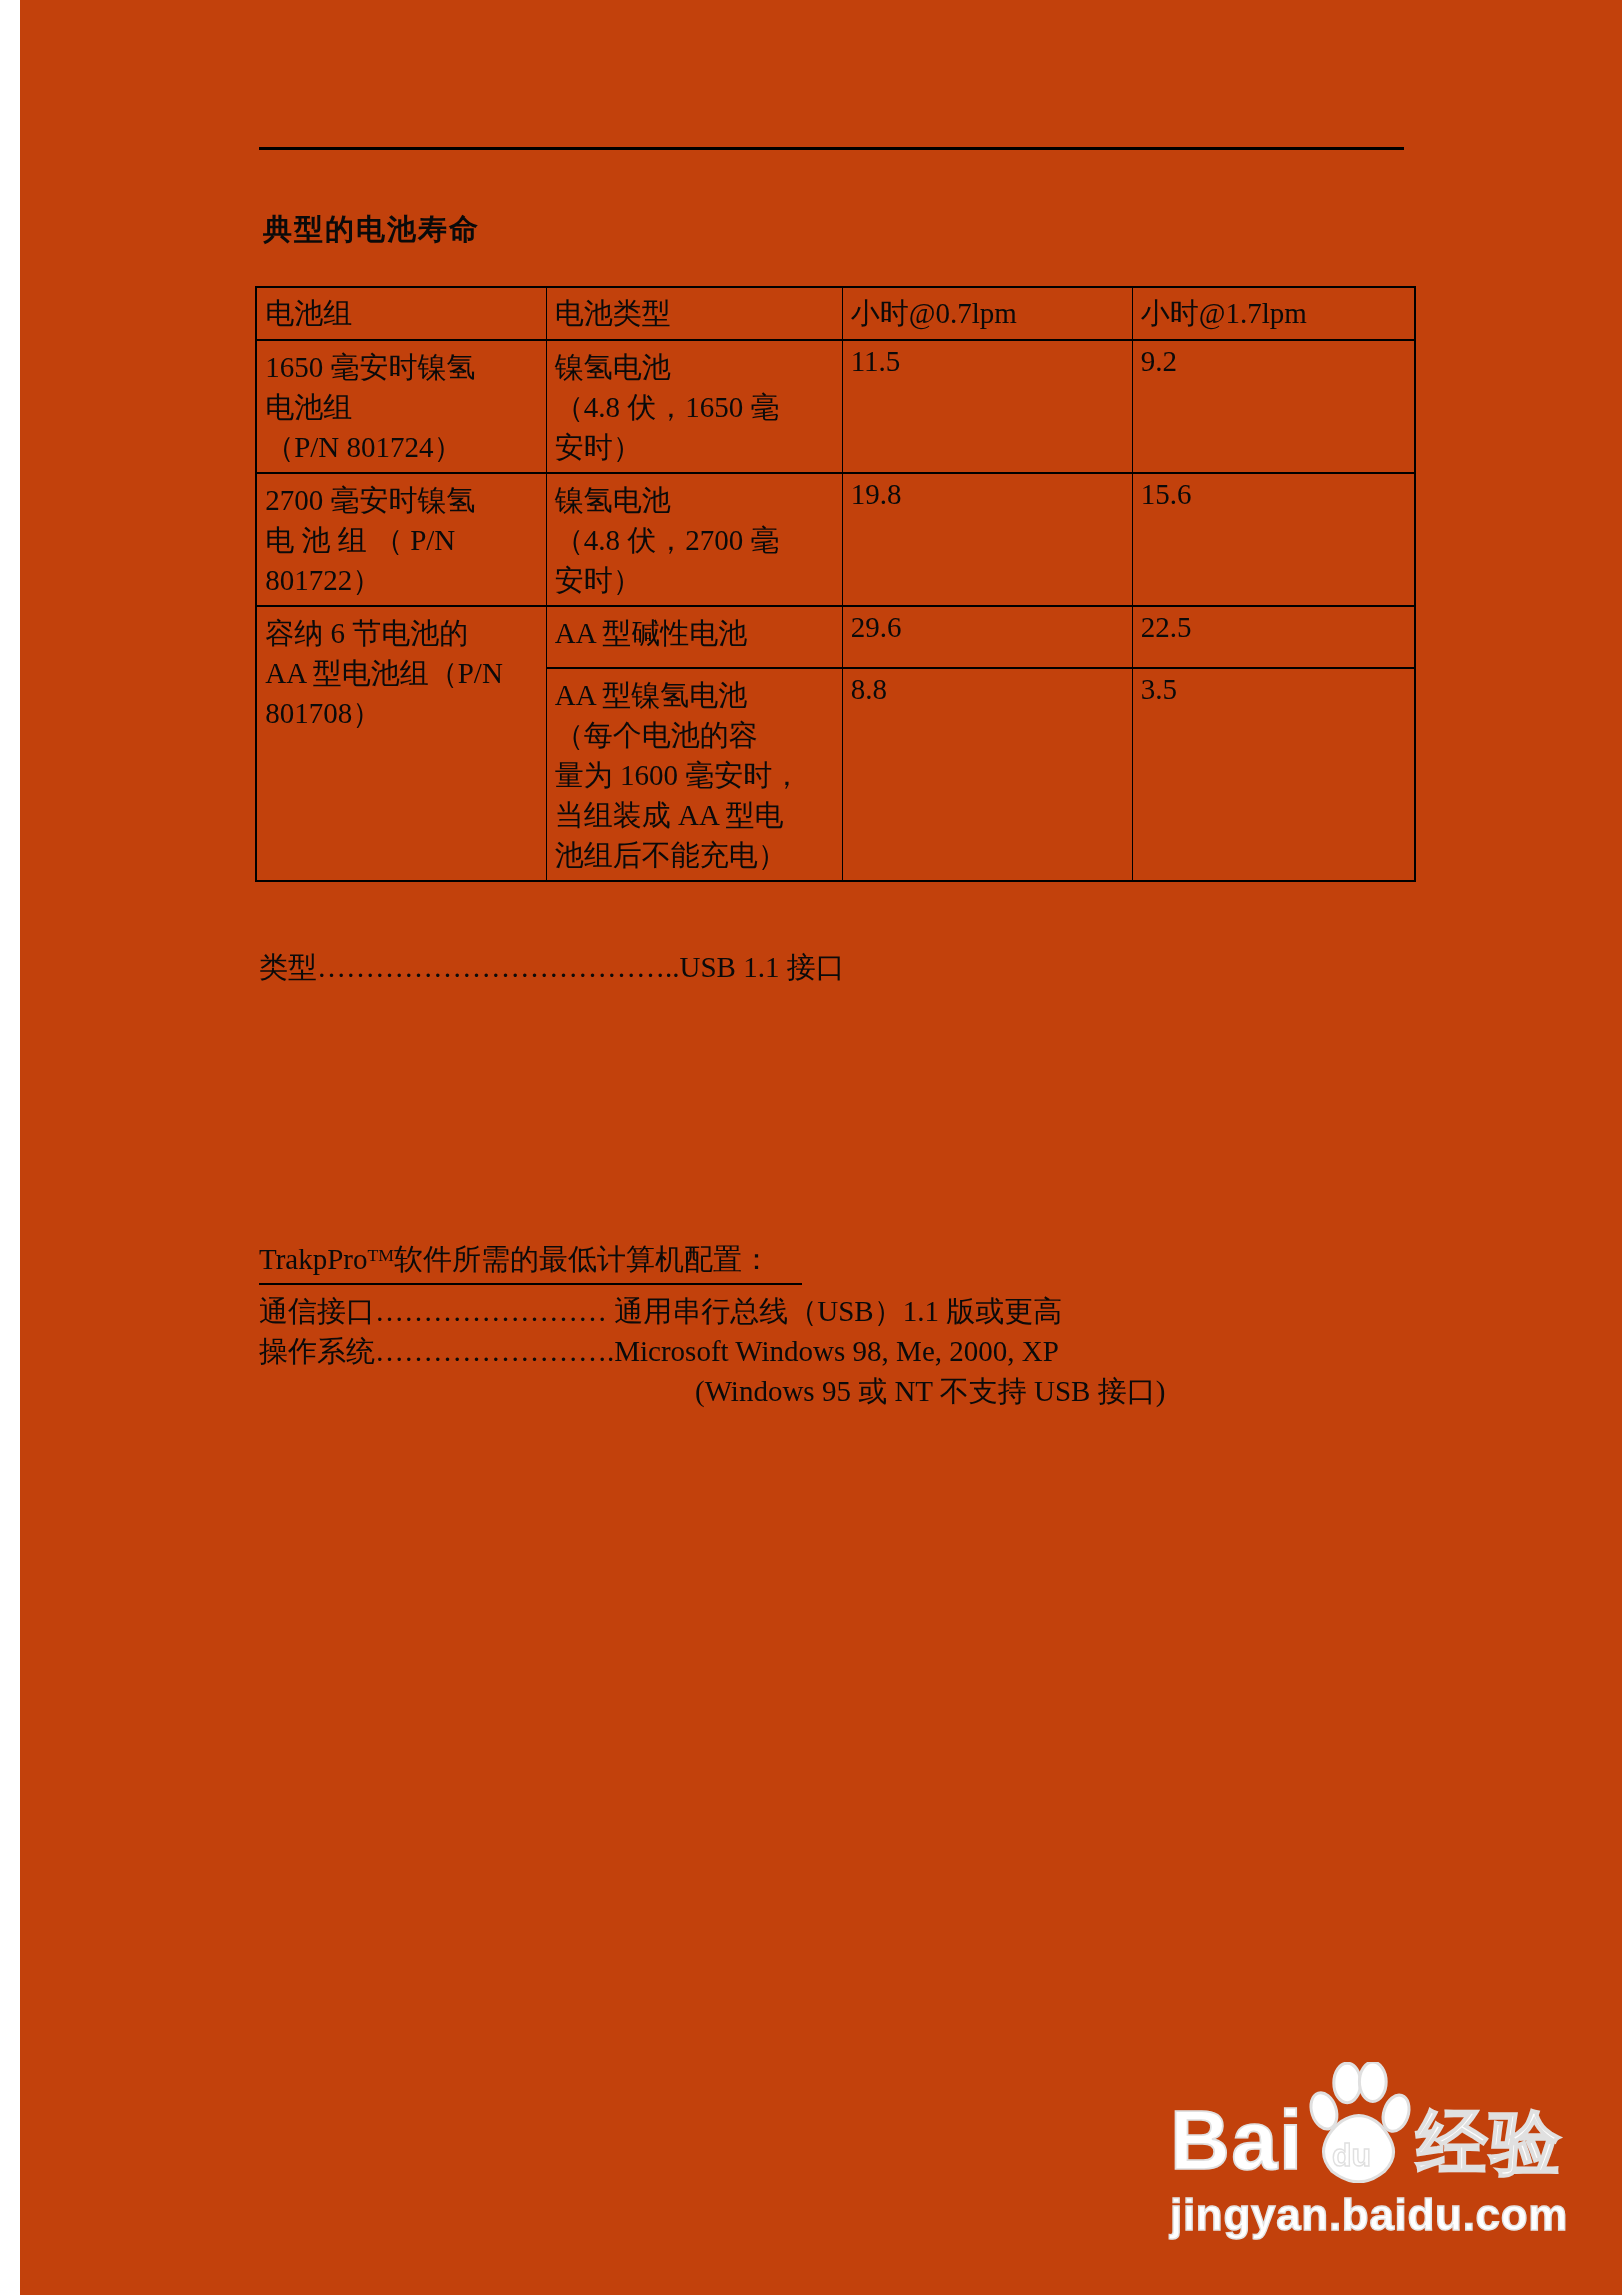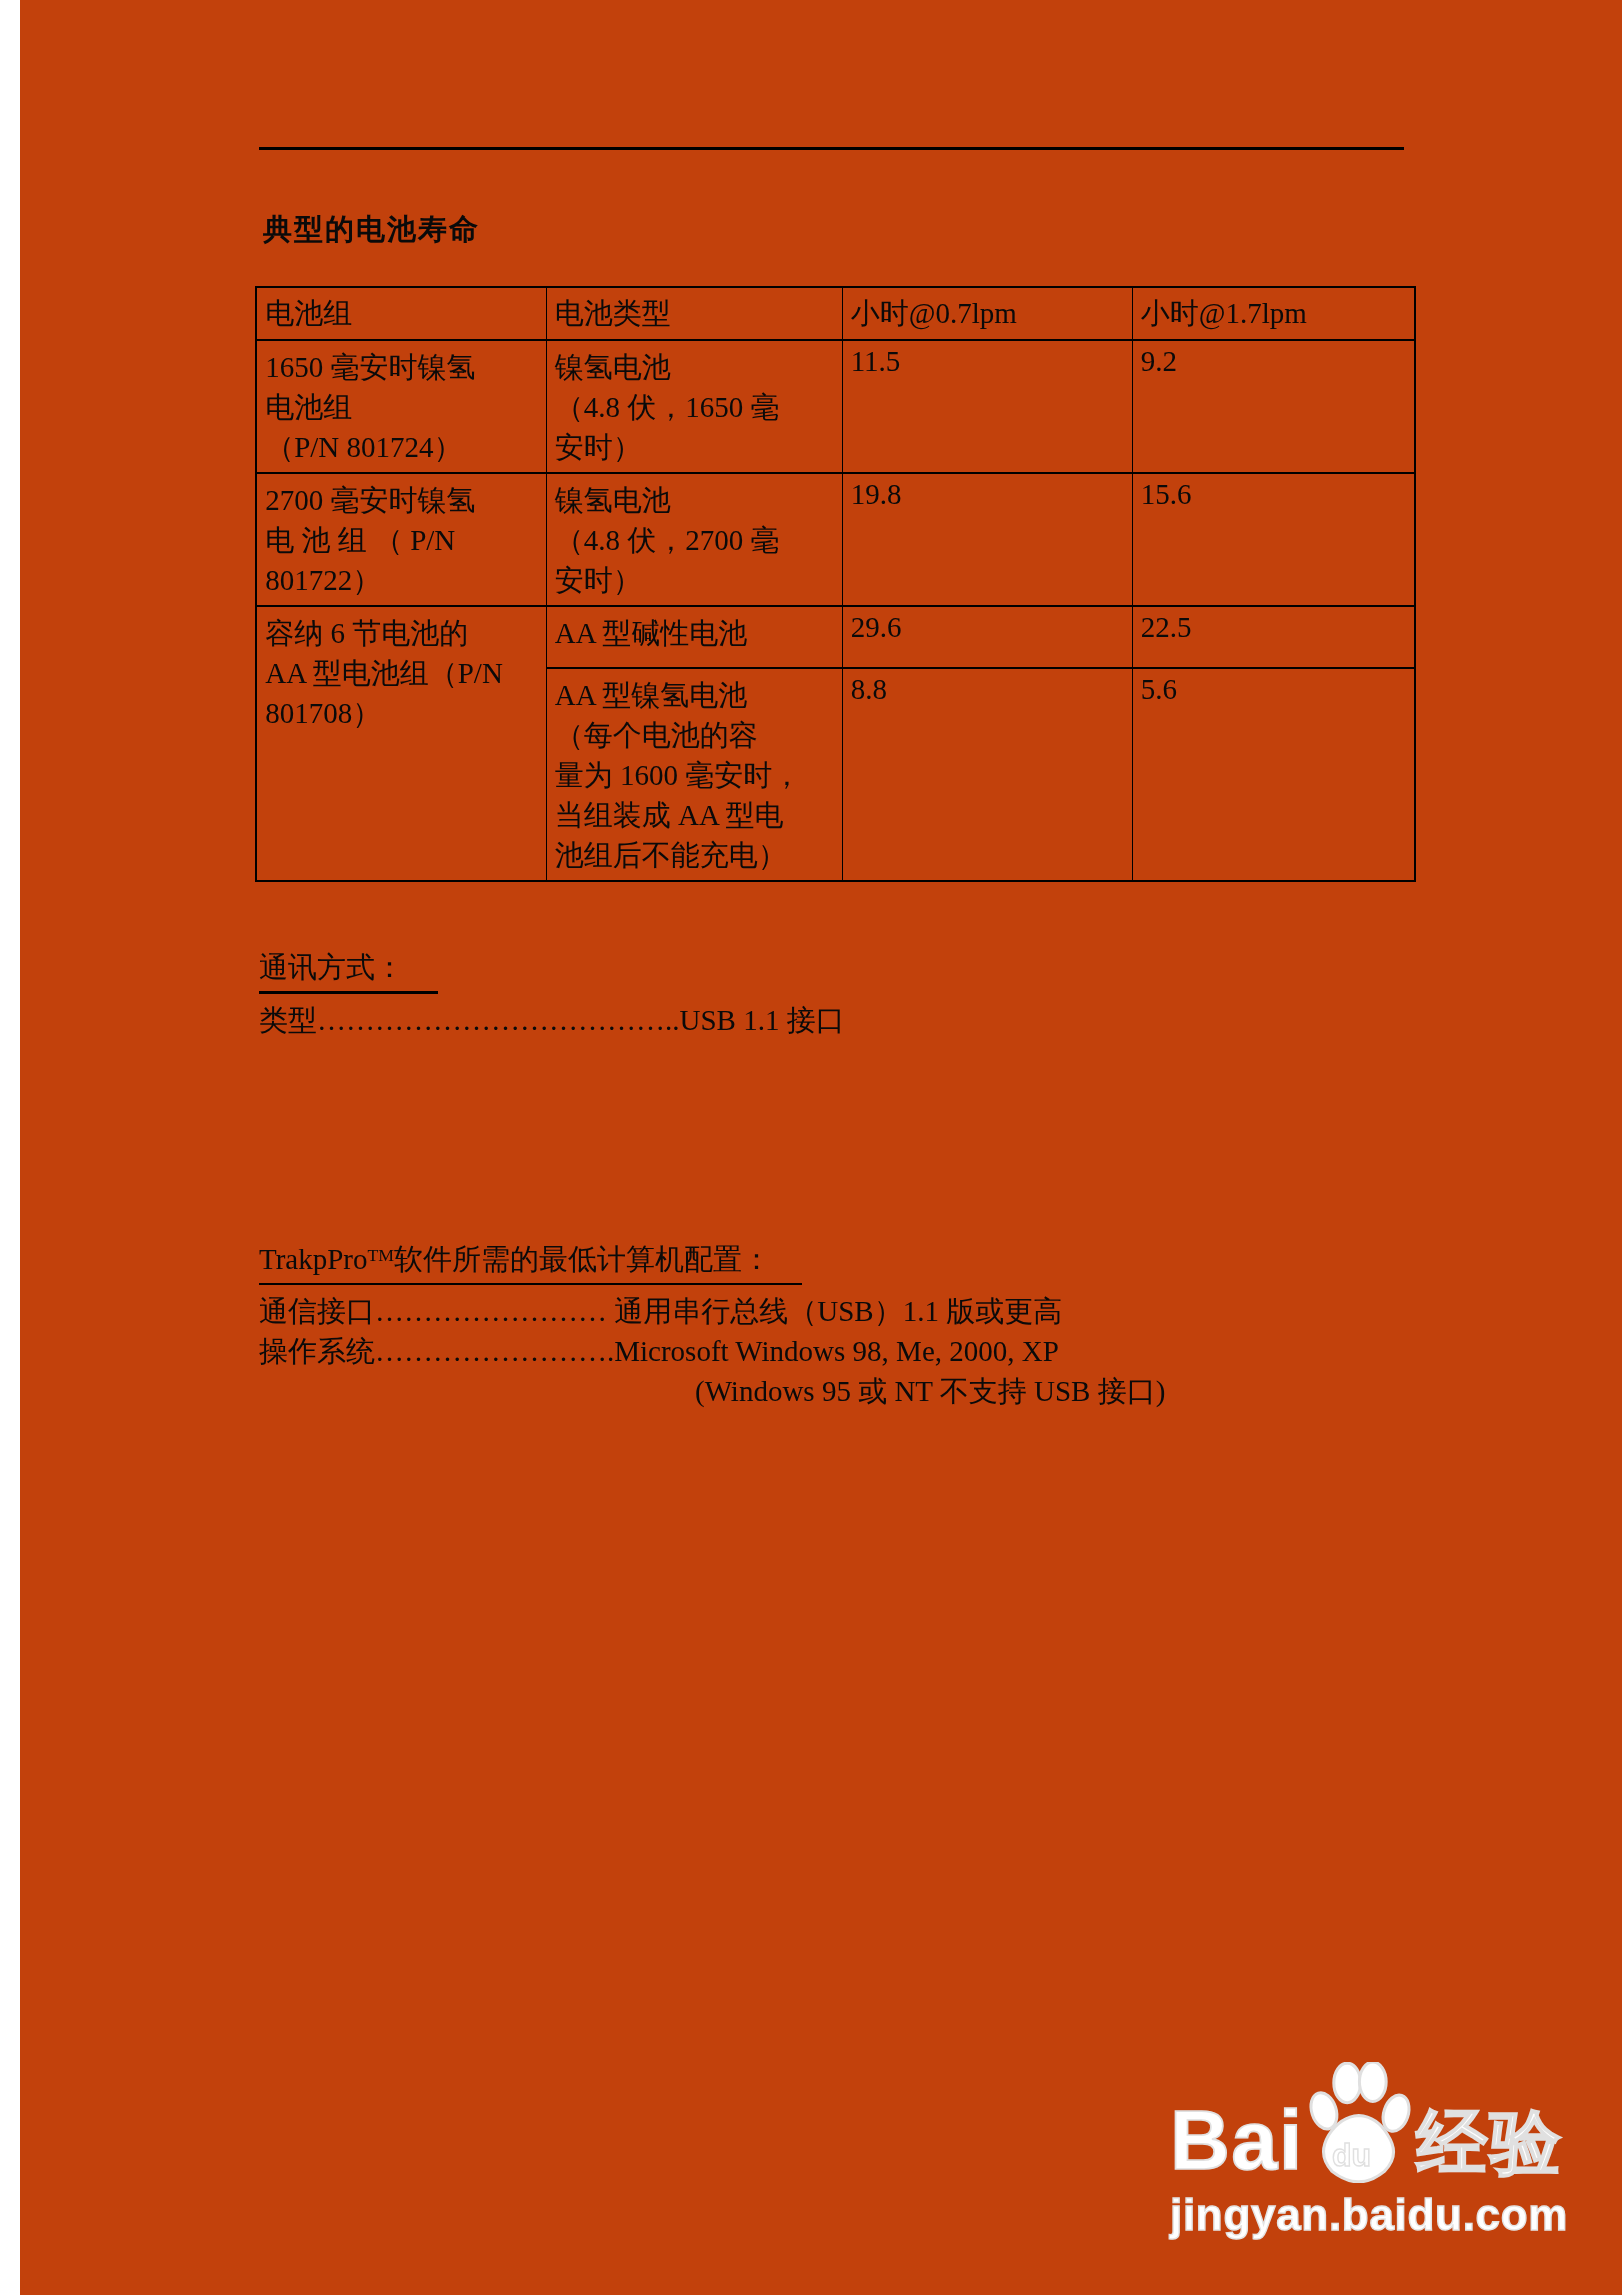--- a/index.html
+++ b/index.html
@@ -149,29 +149,26 @@
         <td class="num">29.6</td>
         <td class="num">22.5</td>
       </tr>
       <tr class="r3b">
         <td class="preline">AA 型镍氢电池
 （每个电池的容
 量为 1600 毫安时，
 当组装成 AA 型电
 池组后不能充电）</td>
         <td class="num">8.8</td>
-        <td class="num">5.6</td>
+        <td class="num">3.5</td>
       </tr>
     </tbody>
   </table>
 
   <div class="section sec-comm">
-    <div>
-      <span class="sec-heading">通讯方式：</span>
-    </div>
     <div class="spec-line">类型………………………………..USB 1.1 接口</div>
   </div>
 
   <div class="section sec-sw">
     <div>
       <span class="sec-heading"><span>TrakpPro</span><span class="tm-sup">TM</span><span>软件所需的最低计算机配置：</span></span>
     </div>
     <div class="spec-line">通信接口……………………  通用串行总线（USB）1.1 版或更高</div>
     <div class="spec-line">操作系统…………………….Microsoft Windows 98, Me, 2000, XP</div>
     <div class="spec-line sw-cont">(Windows 95 或 NT 不支持 USB 接口)</div>

